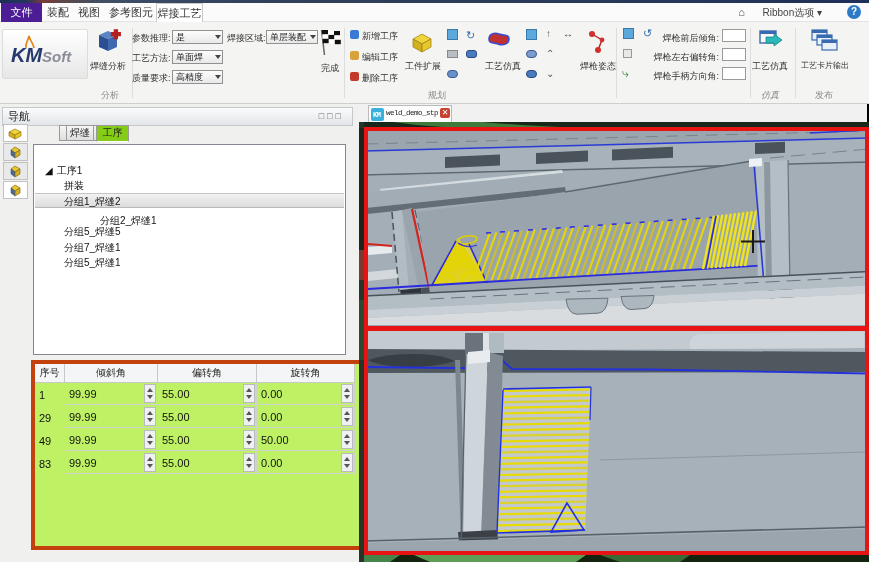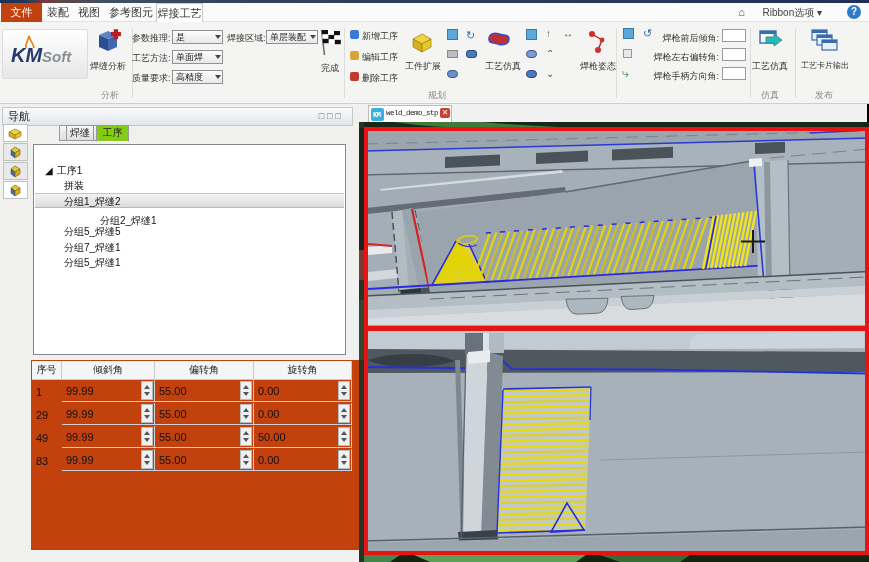--- a/index.html
+++ b/index.html
@@ -4,21 +4,21 @@
 <style>
 * { margin:0; padding:0; box-sizing:border-box; }
 html,body { width:869px; height:562px; overflow:hidden; font-family:"Liberation Sans",sans-serif; background:#f0f0f0; }
 #app { position:absolute; top:0; left:0; width:869px; height:562px; }
 .abs { position:absolute; }
 
 #topstrip { top:0; left:0; width:869px; height:3px; background:linear-gradient(to right,#1b2f55 0%,#24365c 3%,#7b3a3a 5%,#5d4747 7%,#3f4f66 12%,#31415c 30%,#2c3c58 55%,#27375a 75%,#1e3058 100%); }
 
 #menubar { top:3px; left:0; width:869px; height:19px; background:#fbfbfb; border-bottom:1px solid #e3e3e3; }
 .mtab { position:absolute; top:0; height:19px; line-height:19px; font-size:11px; color:#333; text-align:center; }
-#mtab-file { left:1px; width:41px; background:#c2410c; color:#fff; }
+#mtab-file { left:1px; width:41px; background:#4c1d95; color:#fff; }
 #mtab-weld { background:#fff; border:1px solid #c9c9c9; border-bottom:none; }
 
 #ribbon { top:22px; left:0; width:869px; height:82px; background:#f4f4f2; border-bottom:1px solid #cfcfcf; font-size:9px; color:#333; }
 .vsep { position:absolute; top:6px; height:70px; width:1px; background:#dddddd; }
 .glabel { position:absolute; top:67px; font-size:9px; color:#8a8a8a; }
 .combo { position:absolute; height:14px; background:linear-gradient(#fdfdfd,#e8e8e8); border:1px solid #919191; font-size:9px; color:#222; line-height:12px; padding-left:3px; }
 .combo .arr { position:absolute; right:1px; top:4px; width:0; height:0; border-left:3px solid transparent; border-right:3px solid transparent; border-top:4px solid #444; }
 .rlabel { position:absolute; font-size:9px; color:#333; }
 .inputbox { position:absolute; width:24px; height:13px; background:#fff; border:1px solid #9a9a9a; }
 .btntext { position:absolute; font-size:9px; color:#333; text-align:center; }
@@ -26,21 +26,21 @@
 #navpanel { top:104px; left:0; width:359px; height:458px; background:#f0f0ee; }
 #navhdr { position:absolute; top:3px; left:2px; width:351px; height:19px; background:linear-gradient(#fafbfc,#e2e6e9); border:1px solid #c3c8cc; font-size:11px; color:#222; line-height:17px; padding-left:5px; }
 .iconcell { position:absolute; left:3px; width:25px; height:18px; background:#e9e9e9; border:1px solid #c2c2c2; }
 .iconcell.sel { background:#ffffff; }
 .ntab { position:absolute; height:16px; background:linear-gradient(#f6f6f6,#dedede); border:1px solid #9a9a9a; font-size:10px; color:#222; text-align:center; line-height:14px; }
 .ntab.sel { background:#84cc16; border-bottom:1px solid #fff; height:17px; }
 #treepanel { position:absolute; left:33px; top:40px; width:313px; height:211px; background:#fff; border:1px solid #828790; }
 #treehdr { height:16px; background:linear-gradient(#fcfcfc,#e8eaec); border-bottom:1px solid #c5c5c5; font-size:10px; color:#222; text-align:center; line-height:15px; }
 .trow { position:absolute; left:1px; width:309px; height:15px; font-size:10px; color:#111; line-height:15px; }
 
-#dtable { position:absolute; left:31px; top:256px; width:374px; height:190px; background:#c2410c; border:1px solid #c2410c; }
+#dtable { position:absolute; left:31px; top:256px; width:374px; height:190px; background:#bef264; border:4px solid #c2410c; }
 .th { position:absolute; top:0; height:19px; background:#f4f5f6; border-right:1px solid #c8c8c8; border-bottom:1px solid #c8c8c8; font-size:10px; color:#222; text-align:center; line-height:18px; }
 .tcell { position:absolute; height:22px; border-right:1px solid #d0d0d0; border-bottom:1px solid #d0d0d0; font-size:11px; color:#111; }
 .spin { position:absolute; right:1px; top:1px; width:12px; height:19px; background:#eef0f2; border:1px solid #b8bcc0; }
 .spin:before { content:""; position:absolute; left:2px; top:3px; width:0; height:0; border-left:3px solid transparent; border-right:3px solid transparent; border-bottom:4px solid #555; }
 .spin:after { content:""; position:absolute; left:2px; bottom:3px; width:0; height:0; border-left:3px solid transparent; border-right:3px solid transparent; border-top:4px solid #555; }
 .rownum { position:absolute; left:4px; font-size:11px; color:#111; }
 
 #vptabbar { top:104px; left:359px; width:510px; height:18px; background:#f1f1f1; }
 #vptab { position:absolute; left:9px; top:1px; width:84px; height:17px; background:#fdfdfd; border:1px solid #bbb; border-bottom:none; font-size:7.5px; letter-spacing:-0.5px; font-family:"Liberation Mono",monospace; color:#222; }
 #scene { top:122px; left:359px; width:510px; height:440px; }
@@ -162,21 +162,21 @@
     <div class="inputbox" style="left:722px;top:45px;"></div>
     <div class="vsep" style="left:616px;"></div>
     <div class="vsep" style="left:750px;"></div>
 
     <svg style="position:absolute;left:758px;top:7px;" width="26" height="24" viewBox="0 0 26 24">
       <rect x="2" y="2" width="16" height="12" fill="#f8f8f8" stroke="#3a6ab0" stroke-width="1.4"></rect>
       <rect x="2" y="2" width="16" height="3" fill="#3a6ab0"></rect>
       <path d="M8 8 h8 v-3 l8 6 l-8 6 v-3 h-8 z" fill="#2ab8b8" stroke="#1a8888" stroke-width="0.8"></path>
     </svg>
     <div class="btntext" style="left:752px;top:38px;width:36px;text-align:center;">工艺仿真</div>
-    <div class="glabel" style="left:761px;">仿真</div>
+    <div class="glabel" style="left:761px;font-style:italic;">仿真</div>
     <div class="vsep" style="left:795px;"></div>
 
     <svg style="position:absolute;left:810px;top:7px;" width="28" height="24" viewBox="0 0 28 24">
       <rect x="2" y="1" width="15" height="10" fill="#e8f0fa" stroke="#3a6ab0" stroke-width="1.2"></rect>
       <rect x="2" y="1" width="15" height="3" fill="#3a6ab0"></rect>
       <rect x="7" y="6" width="15" height="10" fill="#e8f0fa" stroke="#3a6ab0" stroke-width="1.2"></rect>
       <rect x="7" y="6" width="15" height="3" fill="#3a6ab0"></rect>
       <rect x="12" y="11" width="15" height="10" fill="#e8f0fa" stroke="#3a6ab0" stroke-width="1.2"></rect>
       <rect x="12" y="11" width="15" height="3" fill="#3a6ab0"></rect>
     </svg>

